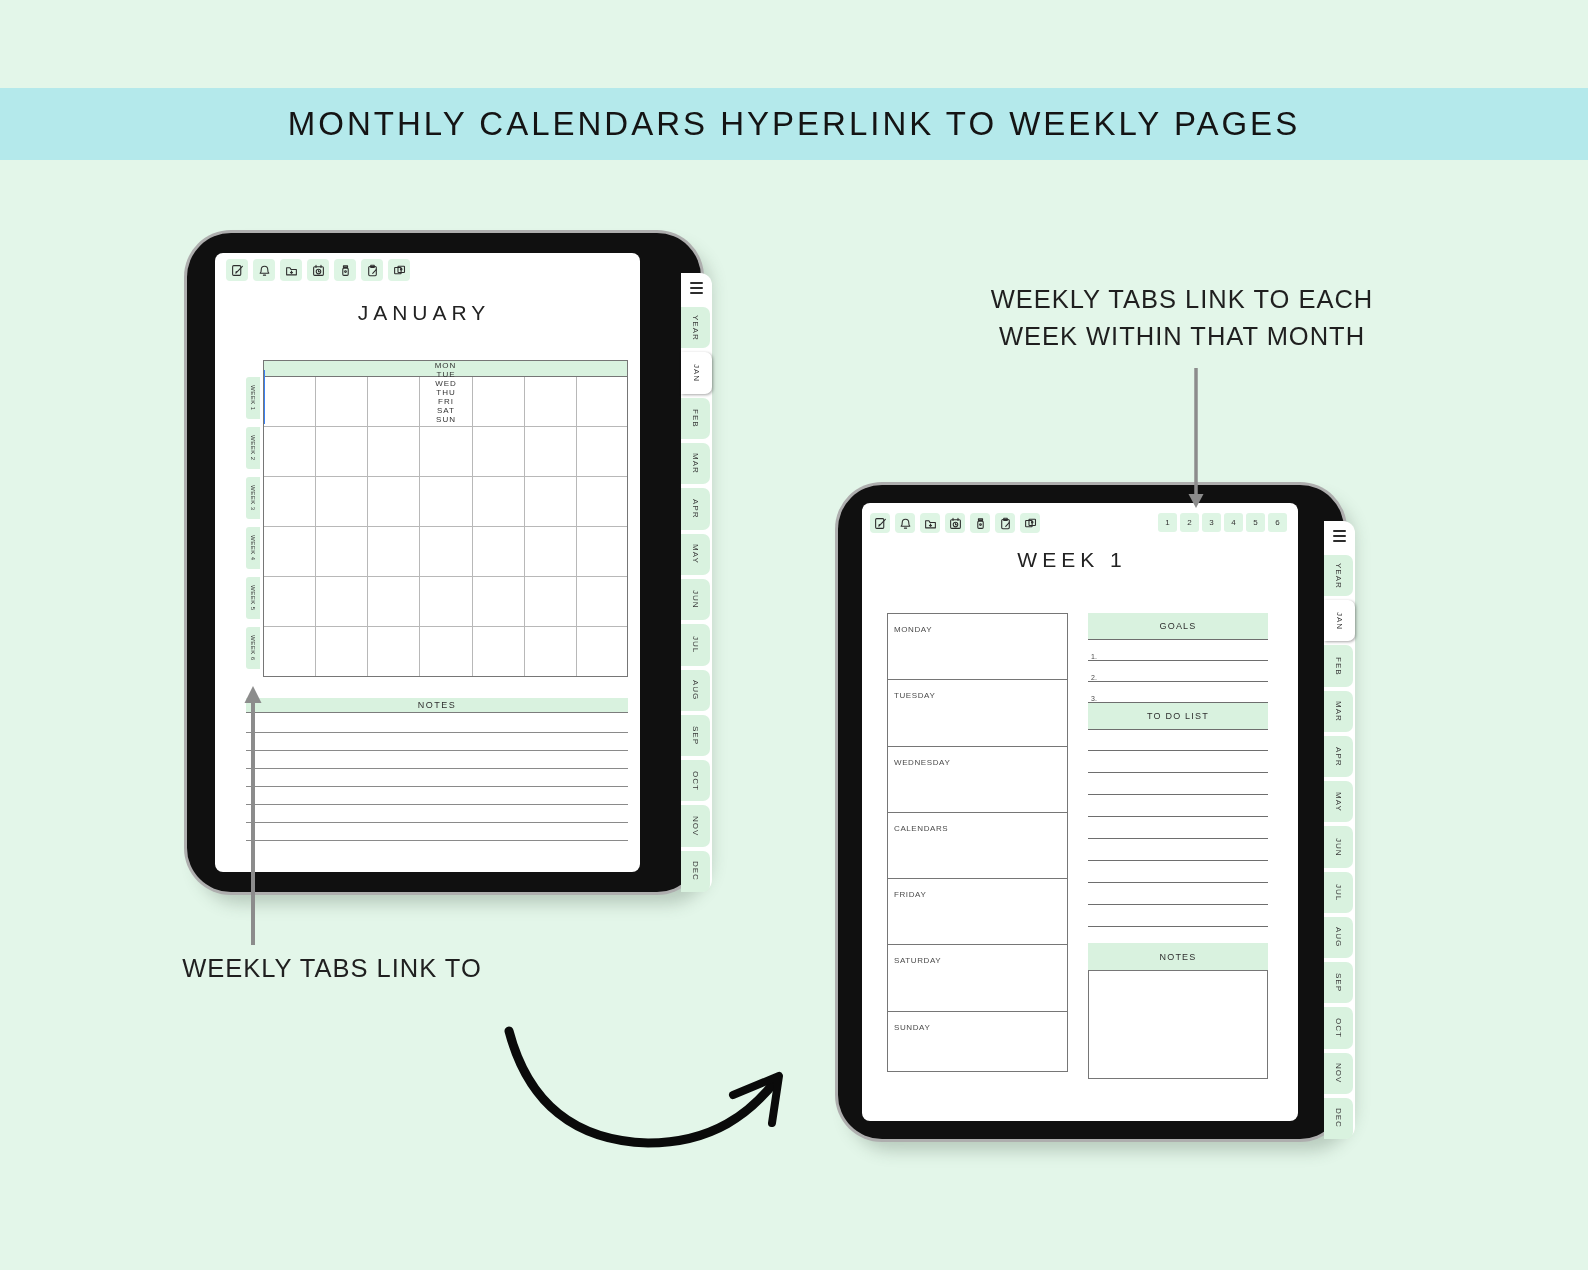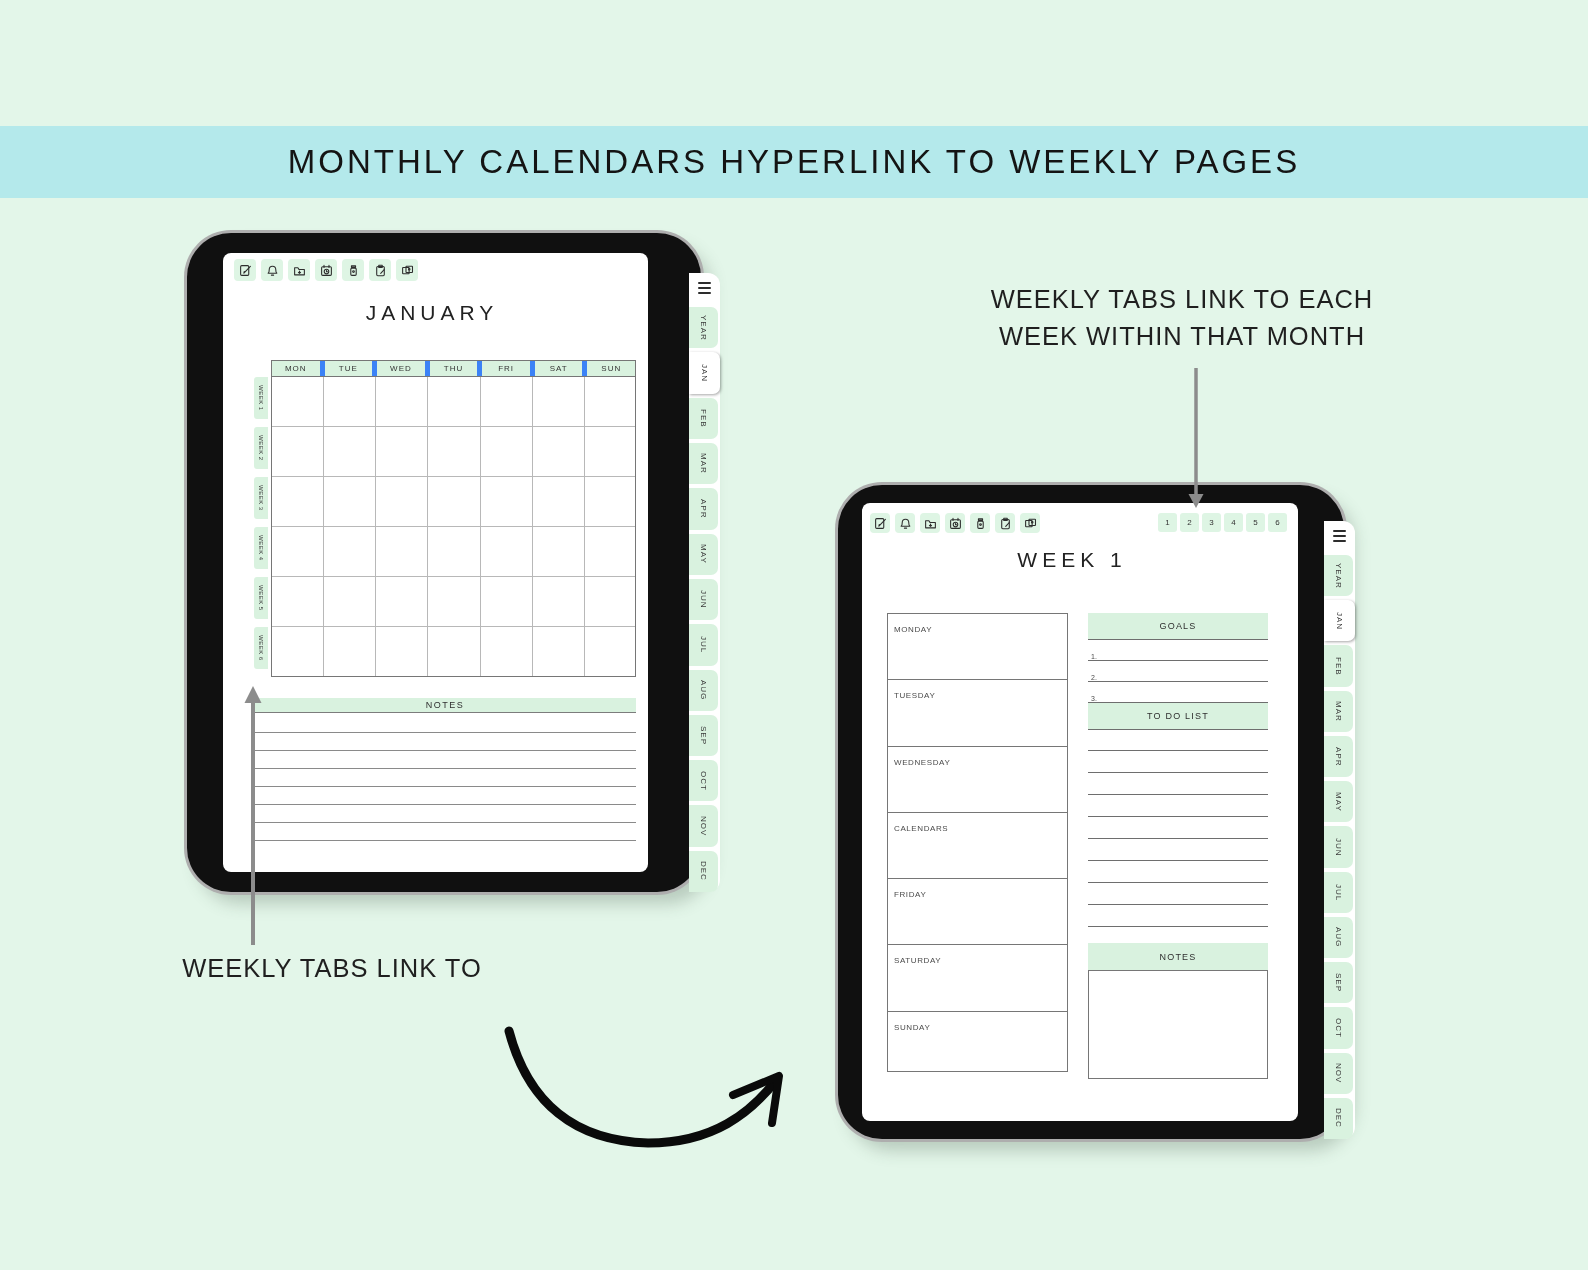--- a/index.html
+++ b/index.html
@@ -22,38 +22,38 @@
     position:relative;
     overflow:hidden;
     color:var(--ink);
   }
   .page{position:absolute;inset:0;}
 
   
   .banner{
     position:absolute;left:0;top:88px;width:1588px;height:72px;
     background:var(--banner_bg);
-    display:flex;align-items:center;justify-content:center;margin-top:38px;
+    display:flex;align-items:center;justify-content:center;
   }
   .banner-text{
     font-size:33px;letter-spacing:3px;color:#141414;font-weight:400;
   }
 
   
   .tablet{
     position:absolute;background:var(--bezel);border-radius:44px;
     box-shadow:0 0 0 3px #aeaeae, 10px 12px 16px rgba(60,80,65,.25);
     z-index:1;
   }
   .tablet-left{left:187px;top:233px;width:514px;height:659px;}
   .tablet-right{left:838px;top:485px;width:506px;height:654px;}
   .screen{
     position:absolute;background:#fff;border-radius:8px;
   }
-  .tablet-left .screen{left:28px;top:20px;width:425px;height:619px;margin-left:8px;}
+  .tablet-left .screen{left:28px;top:20px;width:425px;height:619px;}
   .tablet-right .screen{left:24px;top:18px;width:436px;height:618px;}
 
   
   .toolbar{position:absolute;display:flex;gap:5px;}
   .tablet-left .toolbar{left:11px;top:6px;}
   .tablet-right .toolbar{left:8px;top:10px;}
   .tool{
     width:22px;height:22px;background:var(--accent_green_soft);
     border-radius:4px;display:flex;align-items:center;justify-content:center;
   }
@@ -66,24 +66,25 @@
     font-size:21px;letter-spacing:5px;color:#222;font-weight:400;
   }
   .tablet-left .page-title{top:48px;width:418px;}
   .tablet-right .page-title{top:45px;width:420px;}
 
   
   .cal{position:absolute;left:48px;top:107px;width:365px;}
   .cal-head{
     display:flex;height:17px;border:1px solid var(--border_dark);
     background:var(--accent_green);
+    flex-direction:column;
   }
   .cal-head span{
     flex:1;display:flex;align-items:center;justify-content:center;
-    font-size:8px;letter-spacing:1px;color:#333;border-left:5px solid #3b82f6;
+    font-size:8px;letter-spacing:1px;color:#333;border-left:1px solid #3b82f6;
   }
   .cal-head span:first-child{border-left:none;}
   .cal-grid{
     height:300px;border:1px solid var(--border_dark);border-top:none;
     background-image:
       repeating-linear-gradient(to right, transparent 0, transparent 51.14px, var(--grid_inner) 51.14px, var(--grid_inner) 52.14px),
       repeating-linear-gradient(to bottom, transparent 0, transparent 49px, var(--grid_inner) 49px, var(--grid_inner) 50px);
   }
   .week-tabs{position:absolute;left:31px;top:124px;width:14px;}
   .wtab{

